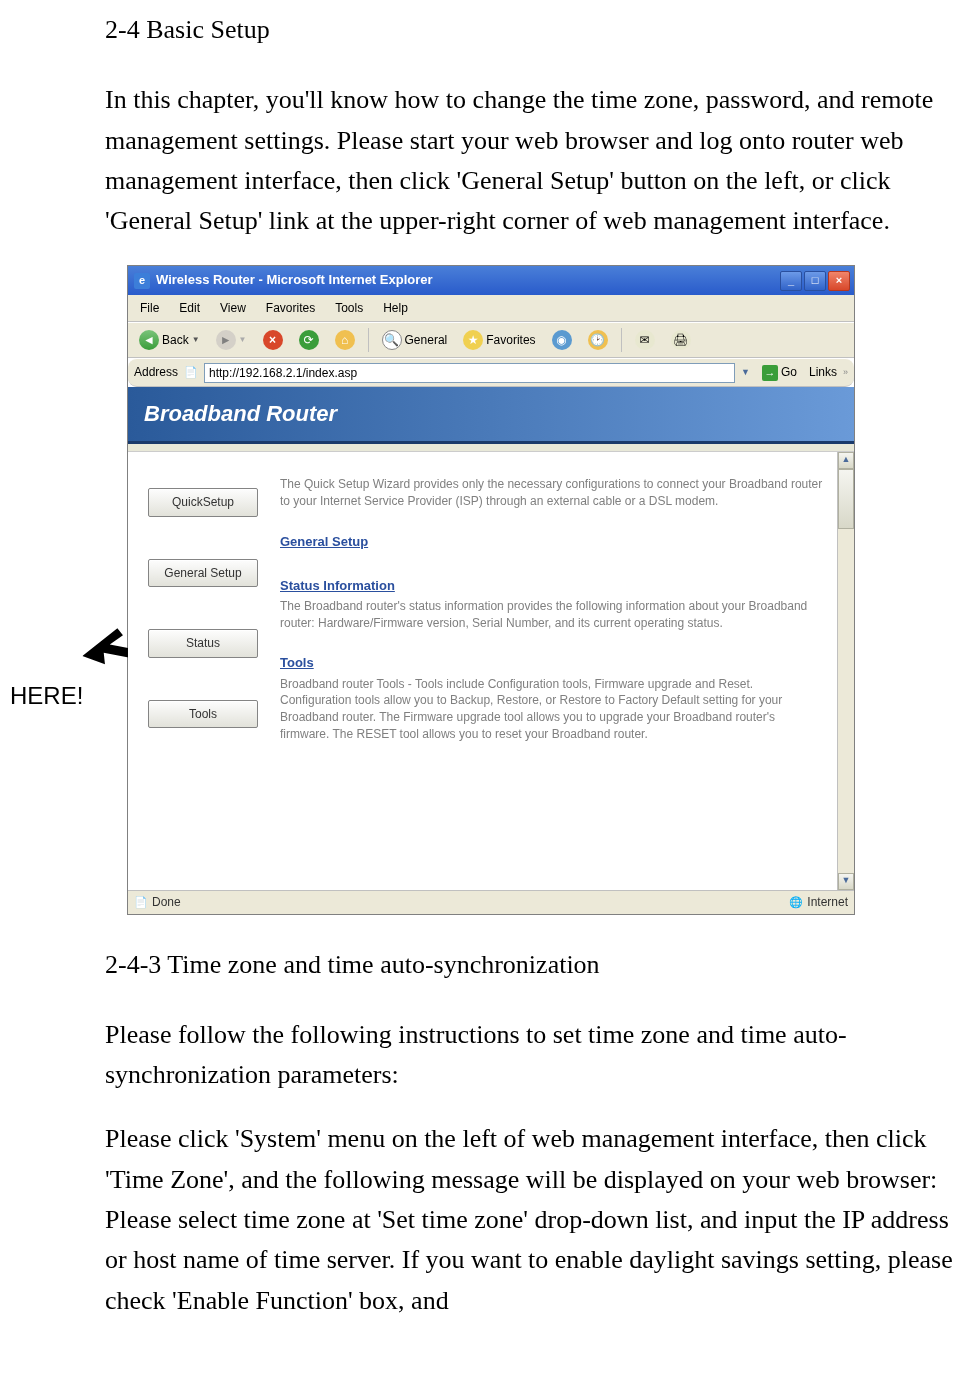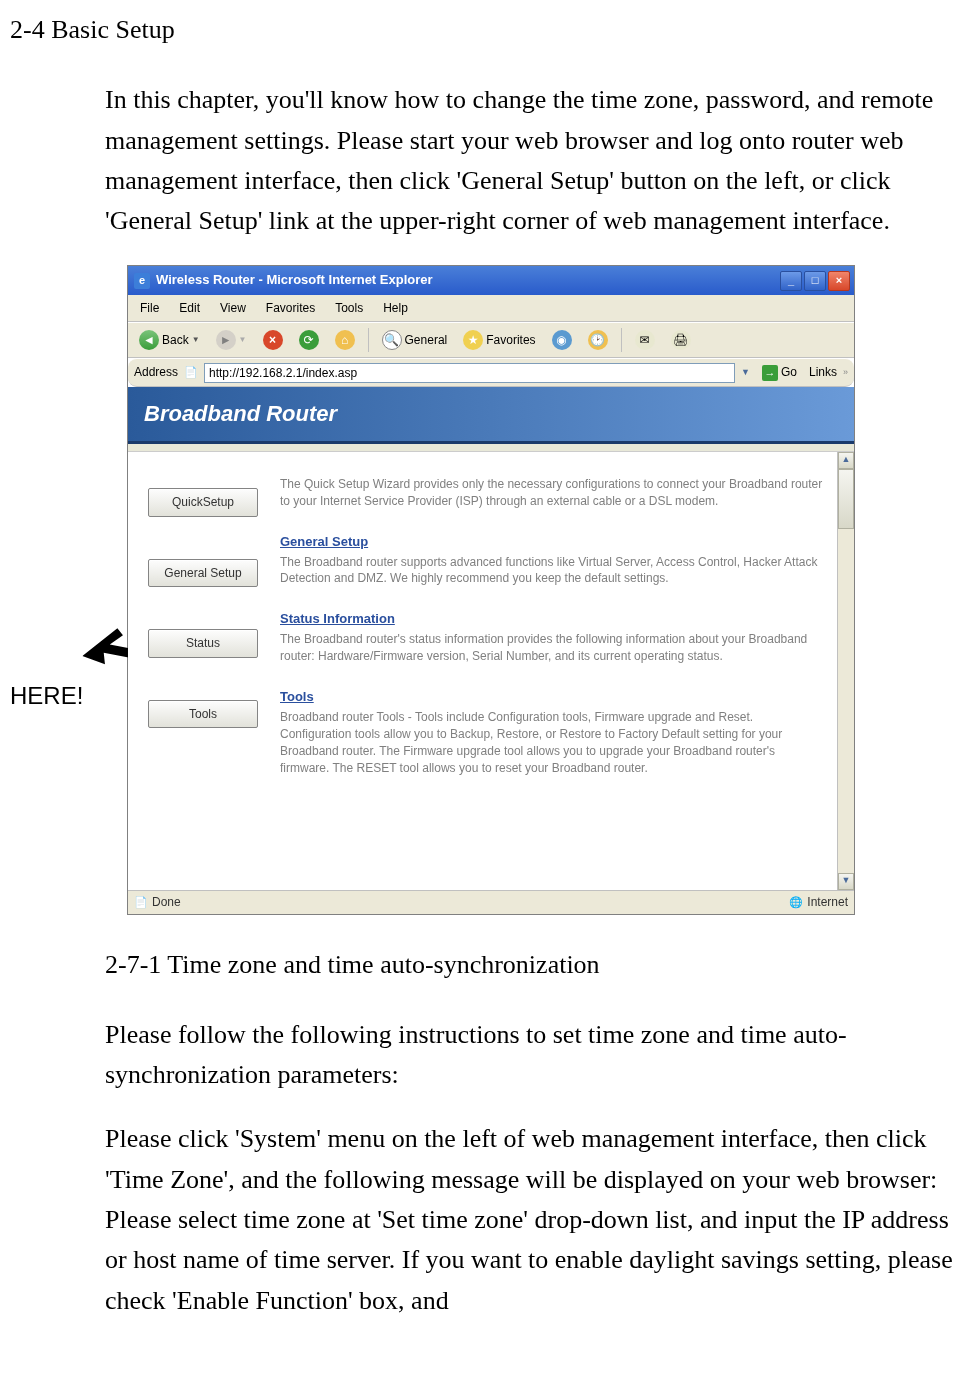--- a/index.html
+++ b/index.html
@@ -7,20 +7,21 @@
       font-family: "Times New Roman", Times, serif;
       background: #fff;
       width: 979px;
       padding: 10px 10px 10px 10px;
       font-size: 24px;
       line-height: 1.55;
       color: #000;
     }
     .page { position: relative; }
     .heading {
+      margin-left: 95px;
       margin-bottom: 30px;
       font-size: 26px;
       font-weight: normal;
     }
     .para {
       margin-left: 95px;
       margin-right: 6px;
       margin-bottom: 24px;
       font-size: 26px;
     }
@@ -333,21 +334,20 @@
         <div class="side-btn">General Setup</div>
         <div class="side-btn">Status</div>
         <div class="side-btn">Tools</div>
       </div>
       <div class="content">
         <div class="section">
           <div class="desc">The Quick Setup Wizard provides only the necessary configurations to connect your Broadband router to your Internet Service Provider (ISP) through an external cable or a DSL modem.</div>
         </div>
         <div class="section">
           <div class="title">General Setup</div>
-          <div class="desc">The Broadband router supports advanced functions like Virtual Server, Access Control, Hacker Attack Detection and DMZ. We highly recommend you keep the default settings.</div>
         </div>
         <div class="section">
           <div class="title">Status Information</div>
           <div class="desc">The Broadband router's status information provides the following information about your Broadband router: Hardware/Firmware version, Serial Number, and its current operating status.</div>
         </div>
         <div class="section">
           <div class="title">Tools</div>
           <div class="desc">Broadband router Tools - Tools include Configuration tools, Firmware upgrade and Reset. Configuration tools allow you to Backup, Restore, or Restore to Factory Default setting for your Broadband router. The Firmware upgrade tool allows you to upgrade your Broadband router's firmware. The RESET tool allows you to reset your Broadband router.</div>
         </div>
       </div>
@@ -364,16 +364,16 @@
         <span class="status-icon">📄</span>
         <span>Done</span>
       </div>
       <div class="status-right">
         <span class="status-icon">🌐</span>
         <span>Internet</span>
       </div>
     </div>
   </div>
 
-  <div class="subheading">2-7-1 Time zone and time auto-synchronization</div>
+  <div class="subheading">2-4-3 Time zone and time auto-synchronization</div>
   <div class="para">Please follow the following instructions to set time zone and time auto-synchronization parameters:</div>
   <div class="para">Please click 'System' menu on the left of web management interface, then click 'Time Zone', and the following message will be displayed on your web browser: Please select time zone at 'Set time zone' drop-down list, and input the IP address or host name of time server. If you want to enable daylight savings setting, please check 'Enable Function' box, and</div>
 </div>
 
 </body></html>

